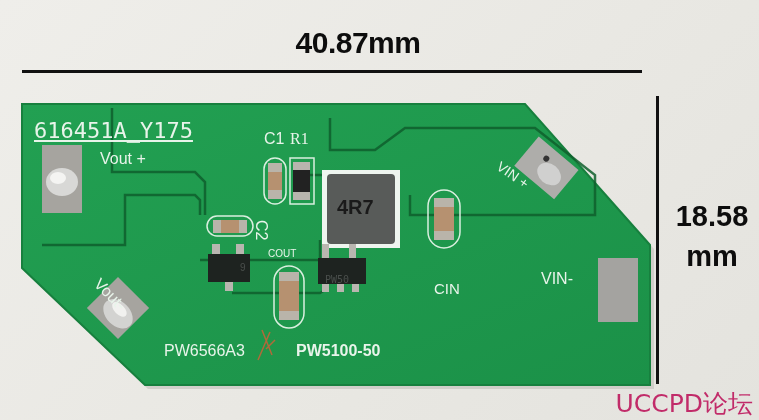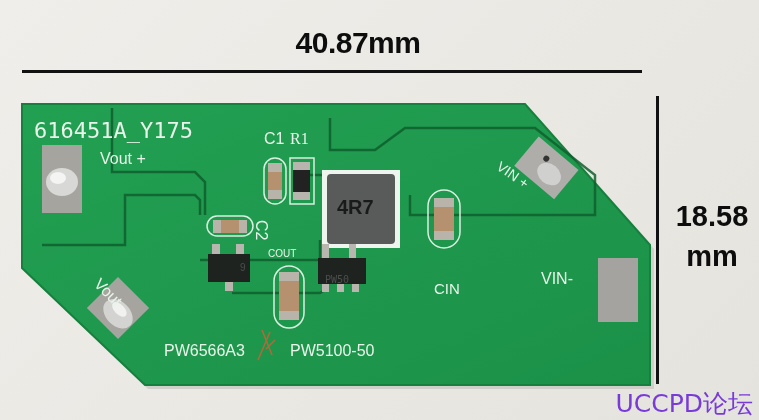--- a/index.html
+++ b/index.html
@@ -14,21 +14,21 @@
     font-family: "Liberation Sans", sans-serif;
   }
   #dim-width-text { left:0; width:660px; top:26px; text-align:center; font-size:30px; letter-spacing:-0.5px;margin-left:28px; }
   #dim-width-line { left:22px; top:70px; width:620px; height:3px; background:#111; }
   #dim-height-line { left:656px; top:96px; width:3px; height:288px; background:#111; }
   #dim-height-text { left:662px; top:196px; width:100px; text-align:center; font-size:29px; line-height:40px; }
   #board-svg { position:absolute; left:0; top:0; }
   .silk { position:absolute; color:#e8f4ea; font-family:"Liberation Sans", sans-serif; white-space:nowrap; }
   .silk-mono { font-family:"DejaVu Sans Mono", monospace; }
   #watermark {
-    position:absolute; right:6px; bottom:0px; color:#6d28d9;
+    position:absolute; right:6px; bottom:0px; color:#be185d;
     font-size:25px; font-family:"DejaVu Sans", sans-serif; opacity:0.9; letter-spacing:0px;
   }
 </style>
 </head>
 <body>
 
 <div id="dim-width-text" class="dim-text">40.87mm</div>
 <div id="dim-width-line" class="abs"></div>
 <div id="dim-height-line" class="abs"></div>
 <div id="dim-height-text" class="dim-text">
@@ -111,30 +111,30 @@
   <rect x="279" y="311" width="20" height="9" fill="#b9b4aa"></rect>
 
   <rect x="428" y="190" width="32" height="58" rx="16" fill="none" stroke="#d9efdf" stroke-width="1.5"></rect>
   <rect x="434" y="198" width="20" height="42" rx="3" fill="#b69170"></rect>
   <rect x="434" y="198" width="20" height="9" fill="#b9b4aa"></rect>
   <rect x="434" y="231" width="20" height="9" fill="#b9b4aa"></rect>
 
   <path d="M262,330 L272,355 M270,332 L258,360 M275,340 L266,349" stroke="#b06a3a" stroke-width="1.5" fill="none"></path>
 </svg>
 
-<div class="silk silk-mono" style="left:34px;top:118px;font-size:22px;">616451A_Y175</div>
+<div class="silk silk-mono" style="left:34px;top:118px;font-size:22px;text-decoration:underline;">616451A_Y175</div>
 <div class="silk" style="left:100px;top:150px;font-size:16px;">Vout +</div>
 <div class="silk" style="left:103px;top:275px;font-size:16px;transform:rotate(45deg);transform-origin:left top;">Vout-</div>
 <div class="silk" style="left:264px;top:130px;font-size:16px;">C1</div>
 <div class="silk" style="left:290px;top:130px;font-size:16px;font-family:Liberation Serif, serif;">R1</div>
 <div class="silk" style="left:270px;top:220px;font-size:16px;transform:rotate(90deg);transform-origin:left top;">C2</div>
 <div class="silk" style="left:268px;top:248px;font-size:10px;">COUT</div>
 <div class="silk" style="left:434px;top:280px;font-size:15px;">CIN</div>
 <div class="silk" style="left:503px;top:158px;font-size:14px;transform:rotate(35deg);transform-origin:left top;">VIN +</div>
 <div class="silk" style="left:541px;top:270px;font-size:16px;">VIN-</div>
 <div class="silk" style="left:164px;top:342px;font-size:16px;">PW6566A3</div>
-<div class="silk" style="left:290px;top:342px;font-size:16px;">PW5100-50</div>
+<div class="silk" style="left:296px;top:342px;font-size:16px;font-weight:bold;">PW5100-50</div>
 
 <div class="abs" style="left:337px;top:196px;font-size:20px;color:#1a1a1a;font-family:Liberation Sans, sans-serif;font-weight:bold;">4R7</div>
 <div class="abs" style="left:240px;top:262px;font-size:10px;color:#4a4f4c;">9</div>
 <div class="abs" style="left:325px;top:274px;font-size:10px;color:#4a4f4c;font-family:'DejaVu Sans Mono',monospace;">PW50</div>
 
 <div id="watermark">UCCPD论坛</div>
 
 </body></html>

